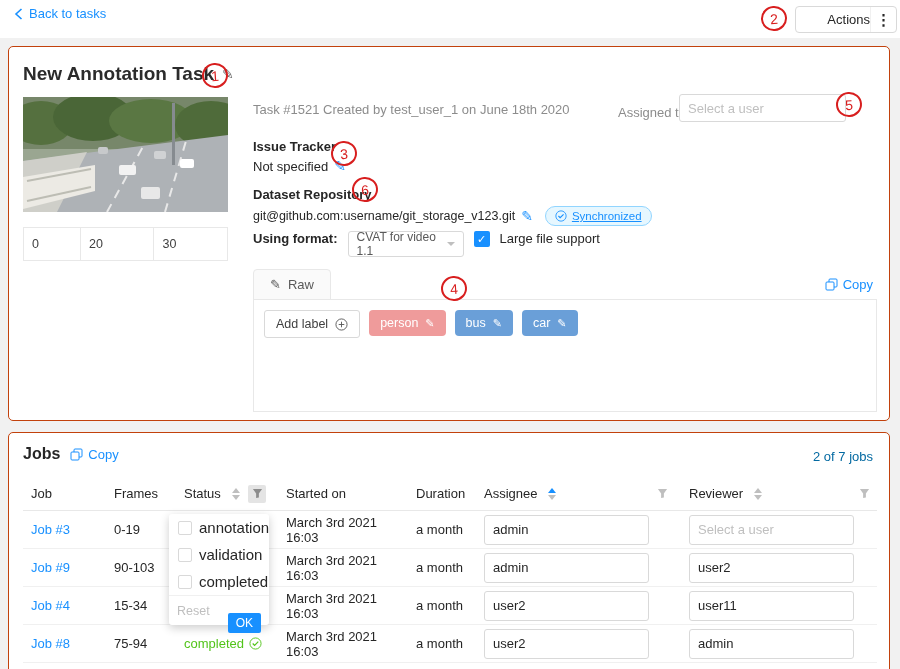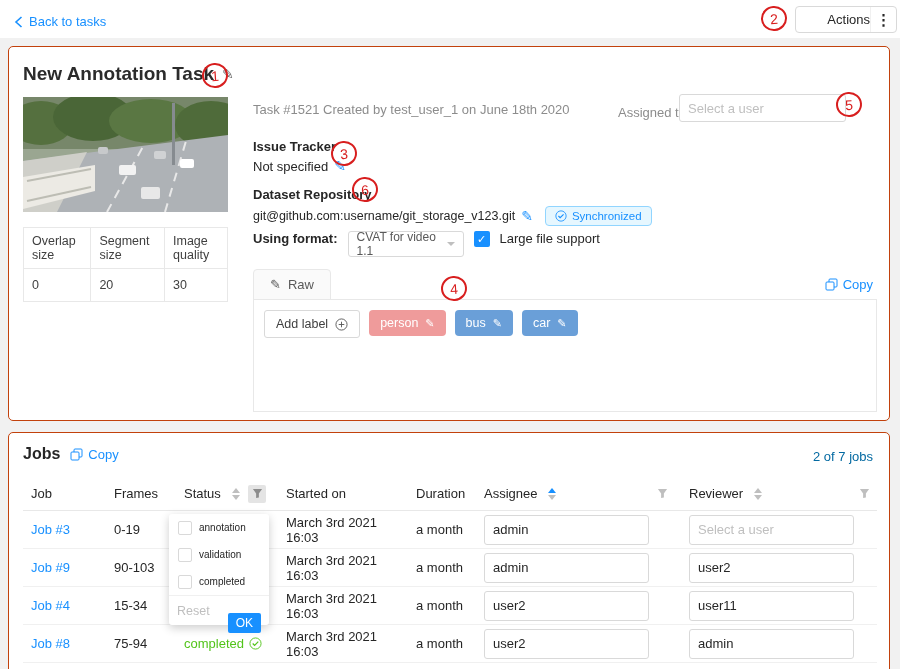--- a/index.html
+++ b/index.html
@@ -7,21 +7,21 @@
   body {
     position: relative;
     background: #f1f1f1;
     font-family: "Liberation Sans", sans-serif;
     font-size: 13px;
     color: #262626;
     overflow: hidden;
   }
   
   .topbar { position:absolute; left:0; top:0; width:900px; height:38px; background:#fff; }
-  .back-link { position:absolute; left:14px; top:14px; color:#1890ff; display:flex; align-items:center; gap:6px; cursor:pointer; text-decoration:none; }
+  .back-link { position:absolute; left:14px; top:6px; color:#1890ff; display:flex; align-items:center; gap:6px; cursor:pointer; text-decoration:none; }
   .actions-btn { position:absolute; left:795px; top:6px; width:102px; height:27px; background:#fff;
     border:1px solid #d9d9d9; border-radius:4px; display:flex; align-items:center; }
   .actions-btn .lbl { flex:1; text-align:right; font-size:13px; color:#262626; }
   .actions-btn .dots { width:26px; text-align:center; border-left:1px solid #f0f0f0; font-size:15px; font-weight:bold; color:#262626; line-height:25px; }
   
   .card { position:absolute; background:#fff; border:1px solid #c2410c; border-radius:5px; }
   .task-card { left:8px; top:46px; width:882px; height:375px; }
   .jobs-card { left:8px; top:432px; width:882px; height:400px; }
   
   .title-row { position:absolute; left:14px; top:16px; display:flex; align-items:center; gap:8px; }
@@ -39,21 +39,21 @@
   input.txt { border:1px solid #d9d9d9; border-radius:3px; padding:0 8px; font-size:13px; color:#262626; font-family:"Liberation Sans",sans-serif; outline:none; background:#fff; }
   input.txt::placeholder { color:#bfbfbf; }
   .assignee-input { position:absolute; left:670px; top:47px; width:167px; height:28px; }
   .sec { position:absolute; left:244px; }
   .sec .sec-label { font-weight:bold; font-size:13px; color:#262626; margin-bottom:4px; }
   .sec-issue { top:92px; }
   .sec-repo { top:140px; }
   .inline-row { display:flex; align-items:center; gap:6px; }
   .repo-url { font-size:12.5px; color:#262626; }
   .sync-badge { display:inline-flex; align-items:center; gap:5px; height:20px; padding:0 9px;
-    background:#e6f7ff; border:1px solid #91d5ff; border-radius:4px; color:#1890ff; font-size:11.5px; margin-left:6px; }
+    background:#e6f7ff; border:1px solid #91d5ff; border-radius:10px; color:#1890ff; font-size:11.5px; margin-left:6px;text-decoration:underline; }
   .format-row { position:absolute; left:244px; top:184px; display:flex; gap:10px; }
   .format-label { font-weight:bold; font-size:13px; }
   .select-box { width:116px; height:26px; border:1px solid #d9d9d9; border-radius:3px; display:flex; align-items:center;
     padding:8px 8px; font-size:12px; color:#595959; background:#fff; cursor:pointer; }
   .select-box .caret { margin-left:auto; width:0; height:0; border-left:4px solid transparent; border-right:4px solid transparent; border-top:4px solid #bfbfbf; }
   .checkbox { width:16px; height:16px; background:#1890ff; border-radius:2px; color:#fff; font-size:11px; line-height:16px; text-align:center; cursor:pointer; }
   .tabs { position:absolute; left:244px; top:222px; display:flex; gap:3px; }
   .tab { height:31px; display:flex; align-items:center; gap:7px; padding:0 16px; border:1px solid #e8e8e8;
     border-radius:4px 4px 0 0; background:#fafafa; color:#595959; cursor:pointer; font-size:13px; }
   .tab.active { background:#fff; color:#1890ff; border-bottom-color:#fff; }
@@ -80,21 +80,21 @@
   .caret-up.active { border-bottom-color:#1890ff; }
   .funnel { margin-left:auto; display:flex; align-items:center; justify-content:center; width:18px; height:18px; cursor:pointer; }
   .funnel.boxed { background:#e4e4e4; border-radius:2px; margin-right:12px; }
   .funnel.a-col { margin-right:2px; }
   .funnel.r-col { margin-right:4px; }
   .cell-input { width:165px; height:30px; }
   .status-completed { color:#52c41a; }
   
   .filter-dd { position:absolute; left:160px; top:81px; width:100px; background:#fff; border-radius:3px;
     box-shadow:0 3px 10px rgba(0,0,0,0.2); z-index:40; }
-  .dd-item { display:flex; align-items:center; gap:7px; height:27px; padding:0 9px; font-size:10px; color:#262626; cursor:pointer; }
+  .dd-item { display:flex; align-items:center; gap:7px; height:27px; padding:0 9px; font-size:15px; color:#262626; cursor:pointer; }
   .dd-check { width:14px; height:14px; border:1px solid #d9d9d9; border-radius:2px; background:#fff; flex:none; }
   .dd-footer { display:flex; align-items:center; justify-content:space-between; border-top:1px solid #f0f0f0; padding:4px 8px; height:30px; }
   .dd-reset { color:#bfbfbf; font-size:12.5px; cursor:default; }
   .dd-ok { background:#1890ff; color:#fff; border:none; border-radius:2px; font-size:12px; padding:3px 8px; cursor:pointer; font-family:"Liberation Sans",sans-serif;margin-top:24px; }
   
   .ann { position:absolute; width:26px; height:25px; border:2px solid #d81e1e; border-radius:50%; color:#d81e1e;
     font-size:14px; display:flex; align-items:center; justify-content:center; z-index:60; transform:rotate(-4deg); }
   .ann-1 { left:202px; top:63px; }
   .ann-2 { left:761px; top:6px; }
   .ann-3 { left:331px; top:141px; }
@@ -143,25 +143,20 @@
       <rect x="131" y="54" width="12" height="8" rx="2" fill="#d0d2d4"></rect>
       <rect x="157" y="62" width="14" height="9" rx="2" fill="#ffffff"></rect>
       <rect x="118" y="90" width="19" height="12" rx="2" fill="#e8e8e8"></rect>
       <rect x="75" y="50" width="10" height="7" rx="2" fill="#c7c9cb"></rect>
       <rect x="149" y="6" width="3" height="62" fill="#868b90"></rect>
     </svg>
   </div>
 
   <table class="params">
     <tbody>
-        <tr>
-      <td>Overlap size</td>
-      <td>Segment size</td>
-      <td>Image quality</td>
-    </tr>
     <tr class="vals">
       <td>0</td>
       <td>20</td>
       <td>30</td>
     </tr>
   </tbody>
     </table>
 
   <div class="meta">Task #1521 Created by test_user_1 on June 18th 2020</div>
 

